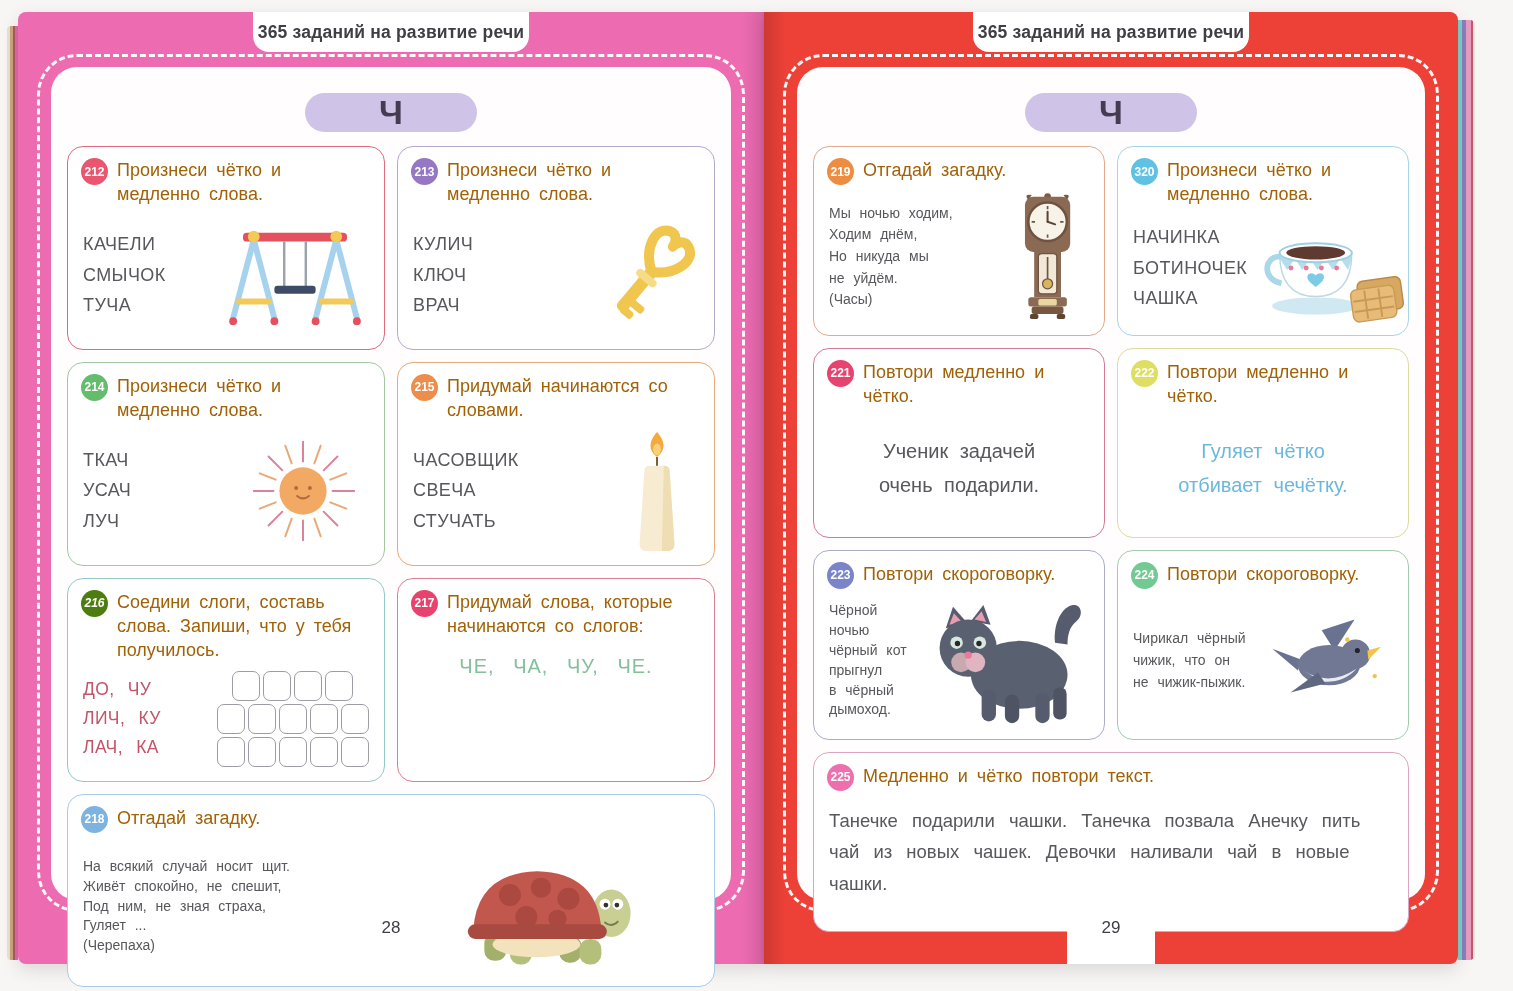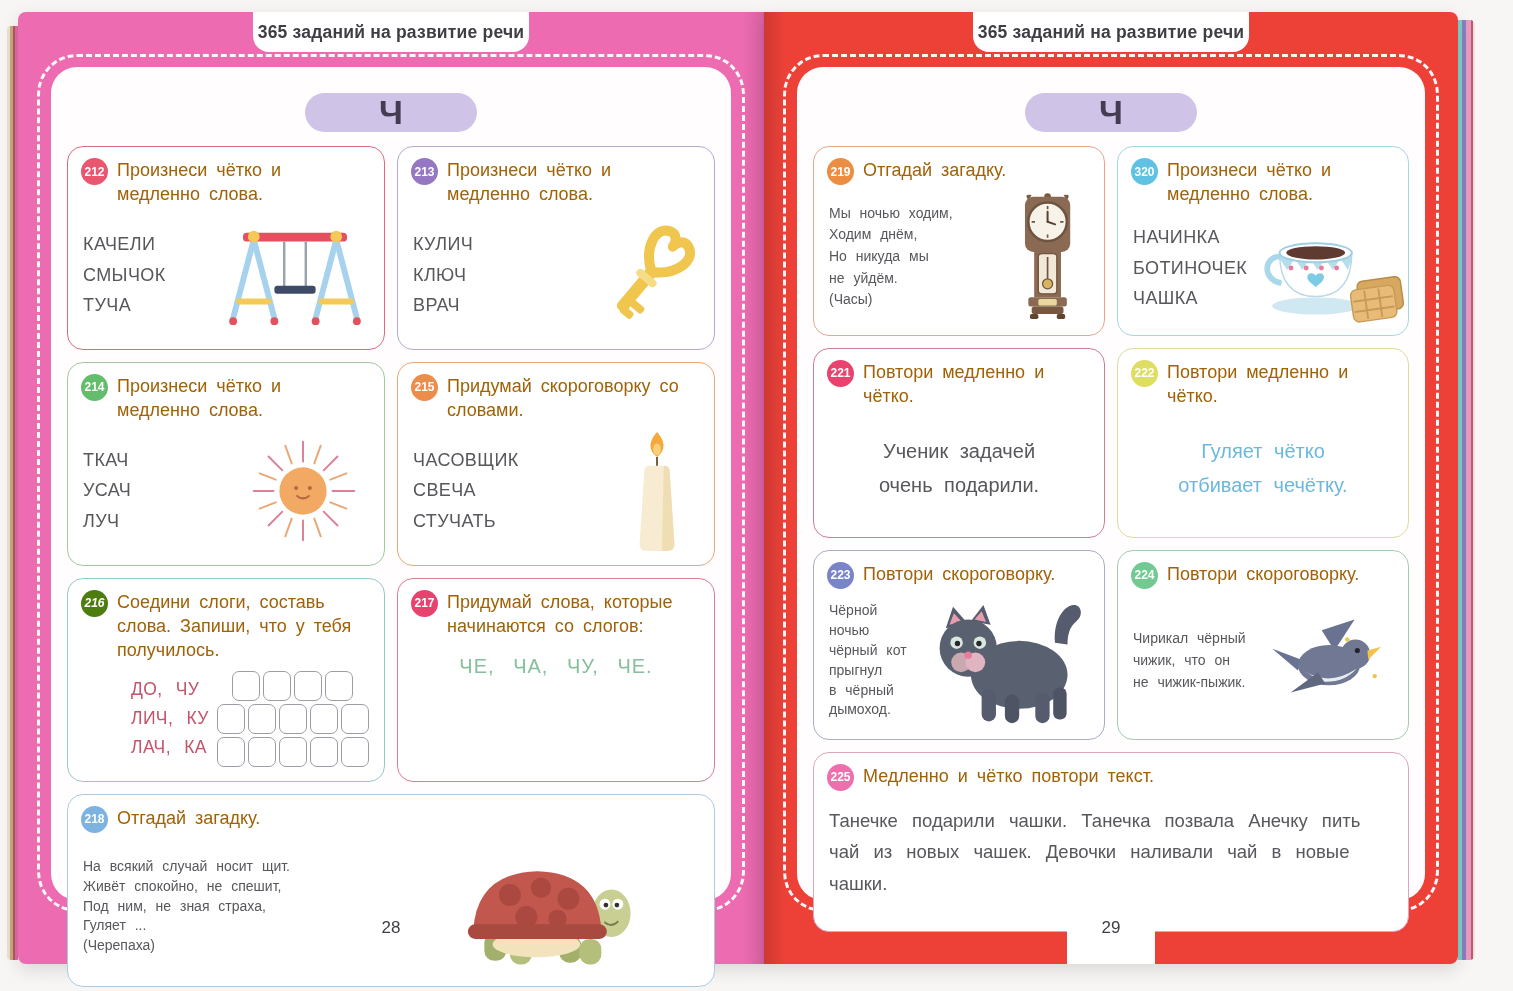--- a/index.html
+++ b/index.html
@@ -166,21 +166,21 @@
               <circle cx="60" cy="62" r="2" fill="#b06a40"></circle>
                 <circle cx="74" cy="62" r="2" fill="#b06a40"></circle>
               <path d="M61 70 Q67 75 73 70" fill="none" stroke="#b06a40" stroke-width="2" stroke-linecap="round"></path>
             </svg>
           </div>
         </section>
 
         <section class="card" style="border-color: rgb(230, 170, 120);">
           <div class="card-head">
             <span class="num" style="background-color: rgb(236, 141, 76);">215</span>
-            <p class="instr">Придумай скороговорку со словами.</p>
+            <p class="instr">Придумай начинаются со словами.</p>
           </div>
           <div class="card-body">
             <ul class="words">
               <li>ЧАСОВЩИК</li>
               <li>СВЕЧА</li>
               <li>СТУЧАТЬ</li>
             </ul>
             <svg class="illu" width="84" height="126" viewBox="0 0 86 130">
               <path d="M43 4 C 51 13, 53 22, 43 30 C 33 22, 35 13, 43 4 Z" fill="#f5a93d"></path>
               <ellipse cx="43" cy="22" rx="4" ry="6" fill="#f8d07c"></ellipse>
@@ -190,21 +190,21 @@
             </svg>
           </div>
         </section>
 
         <section class="card" style="border-color: rgb(147, 201, 198);">
           <div class="card-head">
             <span class="num" style="background-color: #4d7c0f; font-style: italic;">216</span>
             <p class="instr">Соедини слоги, составь слова. Запиши, что у тебя получилось.</p>
           </div>
           <div class="card-body">
-            <div class="syllables" style="color: rgb(194, 85, 106); margin-left: 48px;">
+            <div class="syllables" style="color: rgb(194, 85, 106);">
               <div>ДО, ЧУ</div>
               <div>ЛИЧ, КУ</div>
               <div>ЛАЧ, КА</div>
             </div>
             <div class="boxgrid">
               <div class="boxrow boxrow-indent">
                 <div class="abox"></div>
                   <div class="abox"></div>
                   <div class="abox"></div>
                   <div class="abox"></div>

